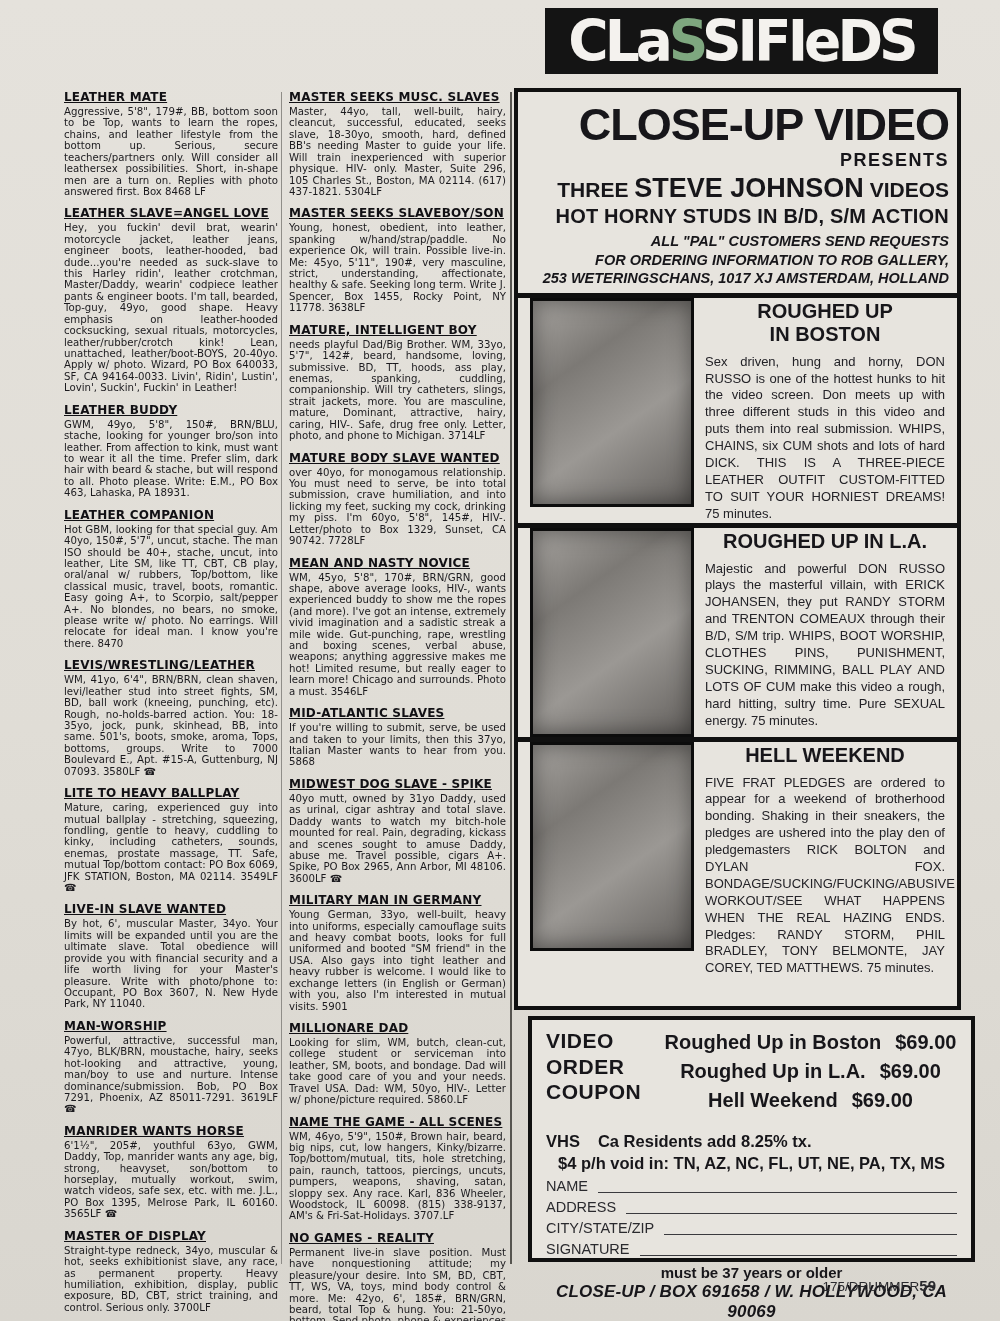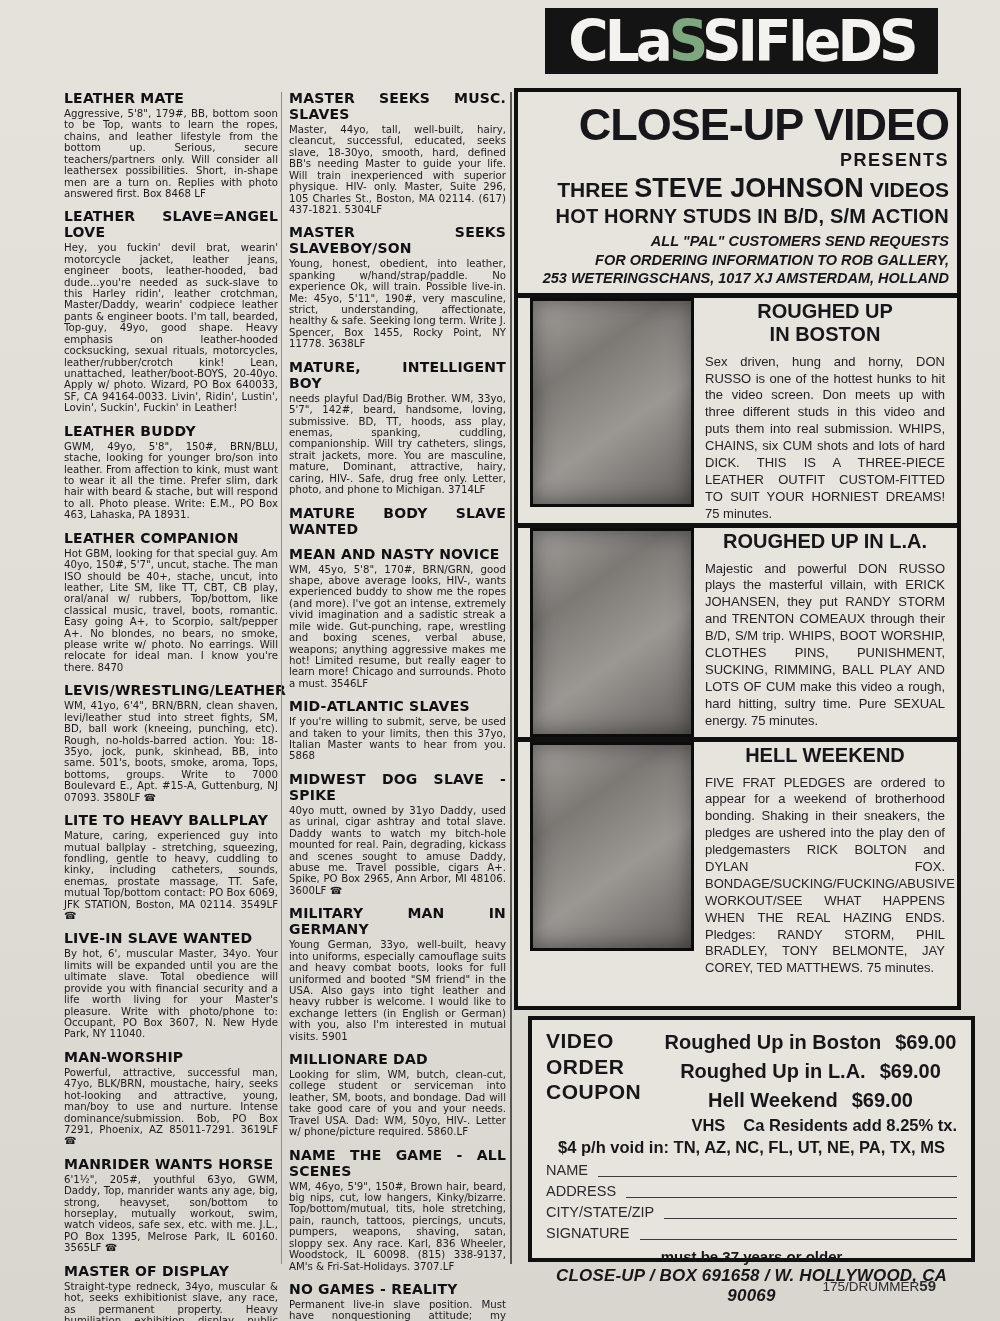--- a/index.html
+++ b/index.html
@@ -12,21 +12,21 @@
             display:flex;align-items:center;justify-content:center;overflow:hidden;}
   .masthead .mh{font-family:"DejaVu Sans",sans-serif;font-weight:bold;font-size:55px;
                 letter-spacing:-4px;transform:scaleY(1.05);color:#f4f2ee;white-space:nowrap;}
   .masthead .mh .green{color:#7ea77f;}
 
   
   .col{position:absolute;top:90px;text-align:justify;font-family:"DejaVu Sans",sans-serif;}
   #col1{left:64px;width:214px;}
   #col2{left:289px;width:217px;}
   .ad{margin:0 0 9px 0;}
-  .ad-title{font-size:14px;font-weight:bold;letter-spacing:0.2px;margin:0 0 2px 0;color:#111014;}
+  .ad-title{font-size:12px;font-weight:bold;letter-spacing:0.2px;margin:0 0 2px 0;color:#111014;text-decoration:underline;}
   .ad-body{font-size:10.2px;line-height:1.12;margin:0;color:#1b1a1e;}
   .phone-ic{font-size:10px;}
 
   .vrule{position:absolute;top:92px;height:1172px;background:#8f8d88;width:1px;}
   #vrule1{left:281px;}
   #vrule2{left:510px;width:2px;background:#56544f;}
 
   
   .ad-box{position:absolute;left:514px;top:88px;width:447px;height:922px;border:4px solid #101010;
           background:#e7e4de;box-sizing:border-box;}
@@ -48,21 +48,21 @@
   .ad-sec-body{font-size:13px;line-height:1.3;text-align:justify;margin:0;color:#232227;}
 
   
   .coupon{position:absolute;left:528px;top:1016px;width:447px;height:246px;border:4px solid #101010;
           background:#e7e4de;box-sizing:border-box;padding:8px 14px 6px;}
   .coupon-top{display:flex;align-items:flex-start;}
   .coupon-label{width:118px;font-size:21px;font-weight:bold;line-height:1.22;letter-spacing:0.5px;}
   .coupon-items{flex:1;text-align:center;font-weight:bold;}
   .citem{font-size:20px;line-height:1.45;}
   .citem .price{margin-left:14px;}
-  .coupon-vhs{text-align:right;font-weight:bold;font-size:16.5px;margin-top:1px;}
+  .coupon-vhs{text-align:left;font-weight:bold;font-size:16.5px;margin-top:17px;}
   .coupon-vhs .gap{display:inline-block;width:18px;}
   .coupon-void{text-align:center;font-weight:bold;font-size:16.5px;margin:3px 0 1px;}
   .cfield{display:flex;align-items:center;font-size:14.5px;margin-top:5px;color:#2a2a2e;}
   .cfield .line{flex:1;border-bottom:1.5px solid #3a3a3e;margin-left:10px;height:13px;}
   .coupon-age{text-align:center;font-weight:bold;font-size:15px;margin-top:7px;}
   .coupon-addr{text-align:center;font-weight:bold;font-style:italic;font-size:17px;margin-top:1px;letter-spacing:0.2px;}
 
   .footer{position:absolute;right:64px;top:1277px;font-size:13.5px;color:#2a2a2e;}
   .footer b{font-size:15px;}
 </style>
@@ -125,20 +125,21 @@
       <article class="ad">
         <h3 class="ad-title">MASTER SEEKS SLAVEBOY/SON</h3>
         <p class="ad-body">Young, honest, obedient, into leather, spanking w/hand/strap/paddle. No experience Ok, will train. Possible live-in. Me: 45yo, 5'11", 190#, very masculine, strict, understanding, affectionate, healthy &amp; safe. Seeking long term. Write J. Spencer, Box 1455, Rocky Point, NY 11778.  3638LF</p>
       </article>
       <article class="ad">
         <h3 class="ad-title">MATURE, INTELLIGENT BOY</h3>
         <p class="ad-body">needs playful Dad/Big Brother. WM, 33yo, 5'7", 142#, beard, handsome, loving, submissive. BD, TT, hoods, ass play, enemas, spanking, cuddling, companionship. Will try catheters, slings, strait jackets, more. You are masculine, mature, Dominant, attractive, hairy, caring, HIV-. Safe, drug free only. Letter, photo, and phone to Michigan. 3714LF</p>
       </article>
       <article class="ad">
         <h3 class="ad-title">MATURE BODY SLAVE WANTED</h3>
+        <p class="ad-body">over 40yo, for monogamous relationship. You must need to serve, be into total submission, crave humiliation, and into licking my feet, sucking my cock, drinking my piss. I'm 60yo, 5'8", 145#, HIV-. Letter/photo to Box 1329, Sunset, CA 90742.  7728LF</p>
       </article>
       <article class="ad">
         <h3 class="ad-title">MEAN AND NASTY NOVICE</h3>
         <p class="ad-body">WM, 45yo, 5'8", 170#, BRN/GRN, good shape, above average looks, HIV-, wants experienced buddy to show me the ropes (and more). I've got an intense, extremely vivid imagination and a sadistic streak a mile wide. Gut-punching, rape, wrestling and boxing scenes, verbal abuse, weapons; anything aggressive makes me hot! Limited resume, but really eager to learn more! Chicago and surrounds. Photo a must.  3546LF</p>
       </article>
       <article class="ad">
         <h3 class="ad-title">MID-ATLANTIC SLAVES</h3>
         <p class="ad-body">If you're willing to submit, serve, be used and taken to your limits, then this 37yo, Italian Master wants to hear from you.  5868</p>
       </article>
       <article class="ad">

